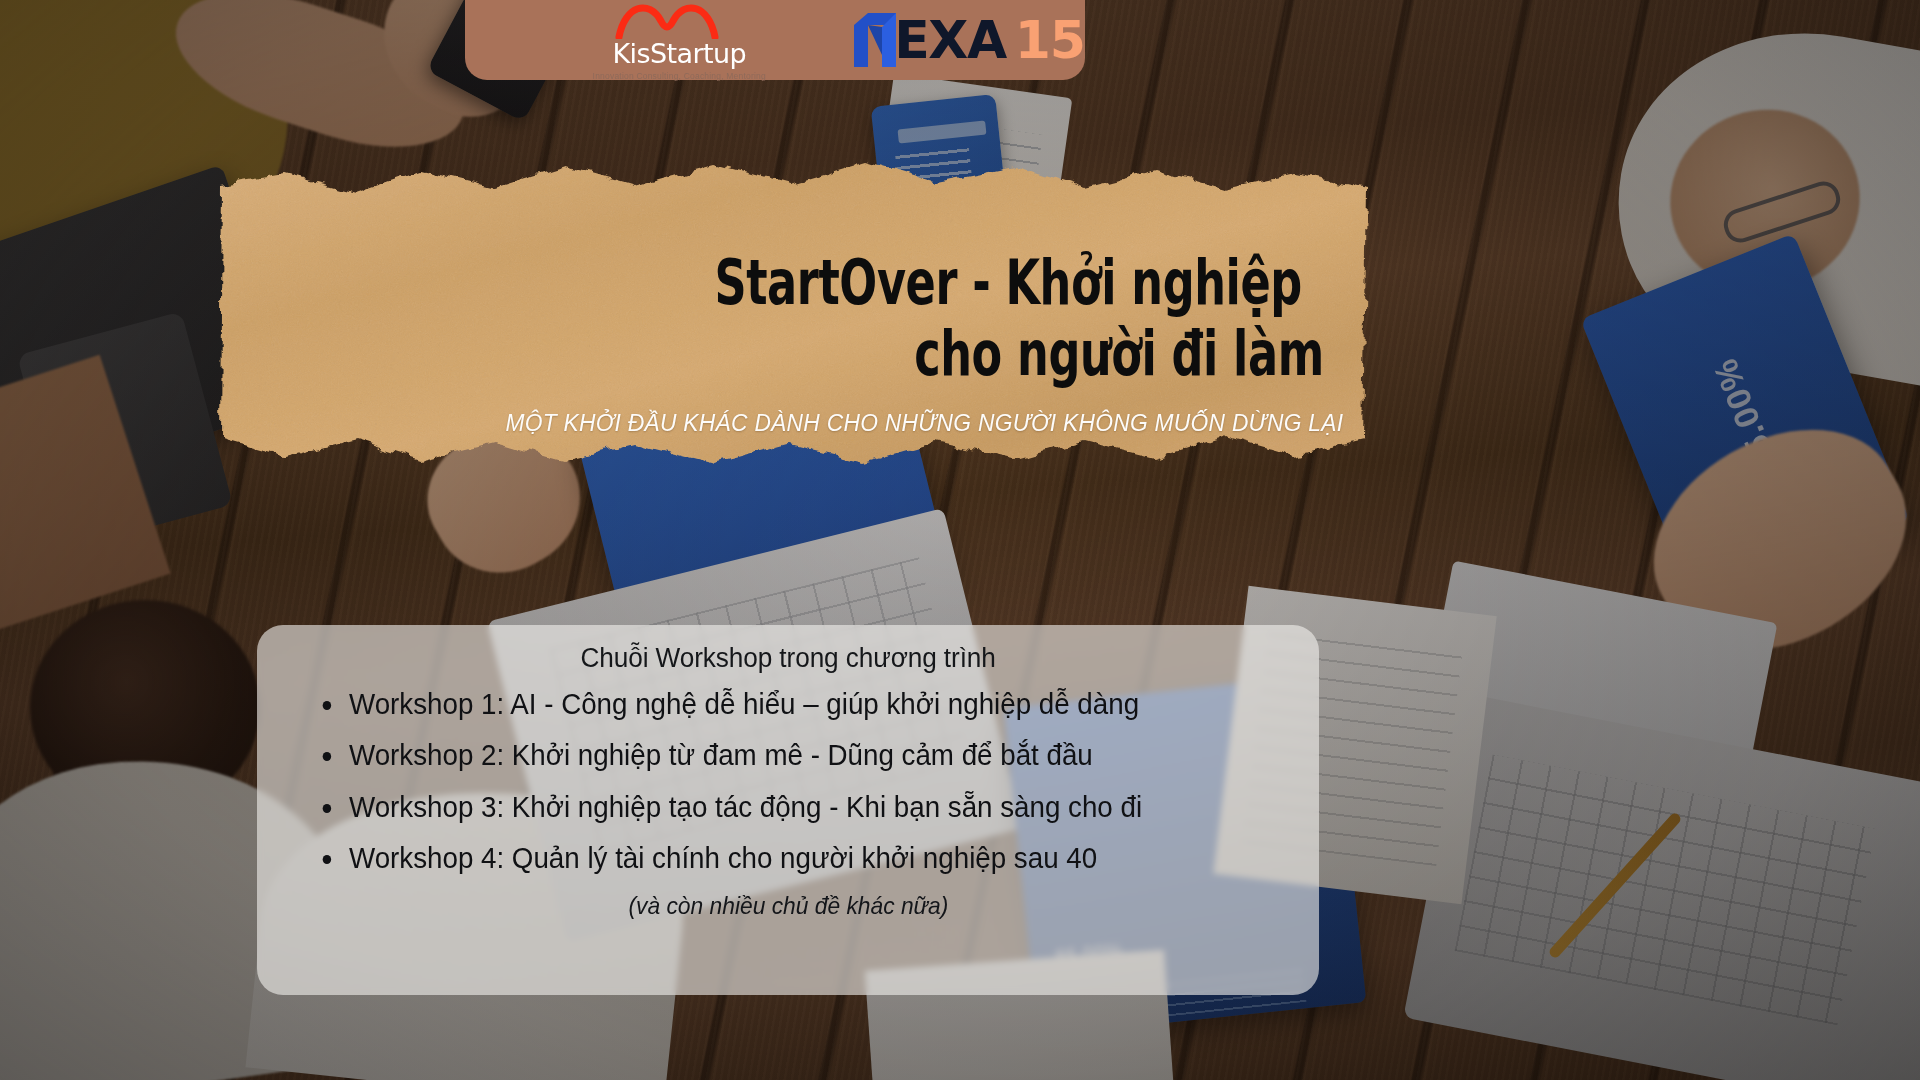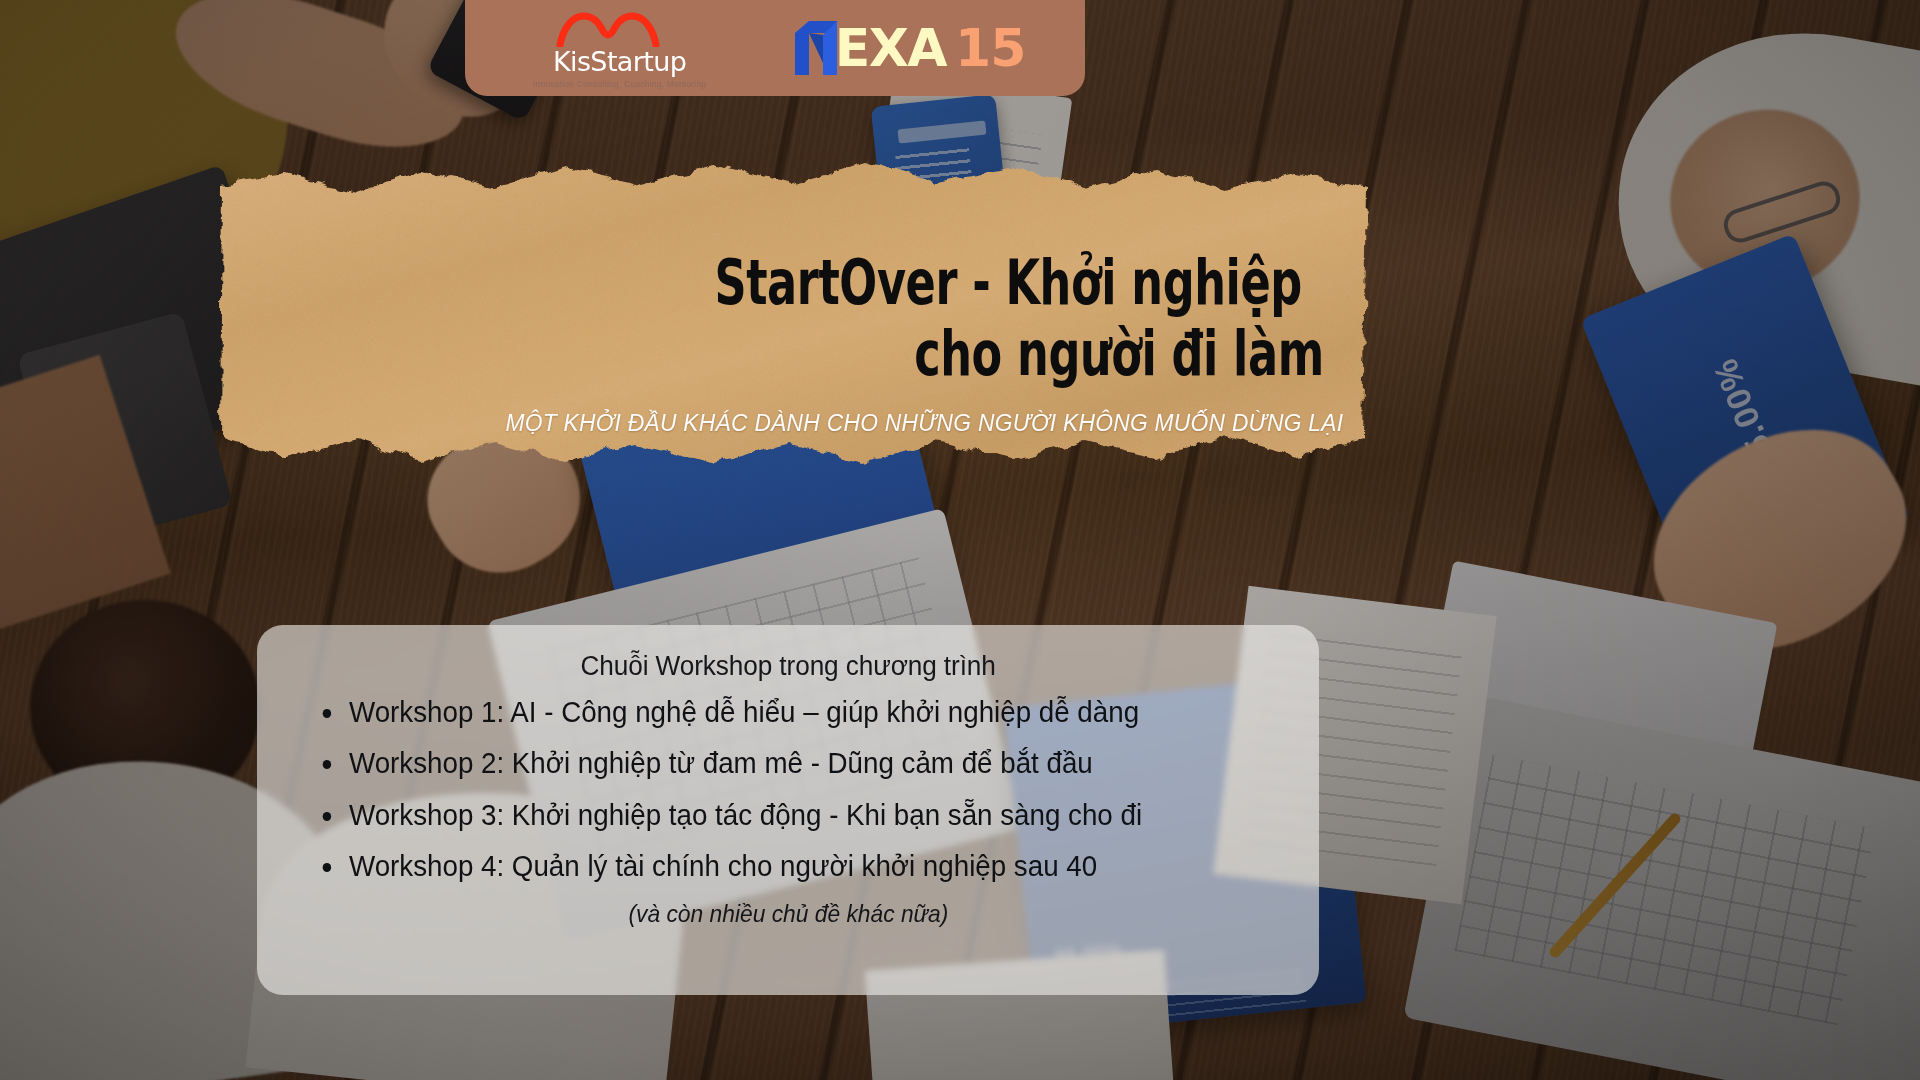--- a/index.html
+++ b/index.html
@@ -289,43 +289,43 @@
 
   
   .photo-tone {
     background:
       radial-gradient(ellipse at 50% 45%, rgba(0,0,0,.12) 0%, rgba(0,0,0,.34) 70%, rgba(0,0,0,.5) 100%),
       linear-gradient(180deg, rgba(60,38,22,.18) 0%, rgba(40,25,14,.26) 100%);
   }
 
   
   #logo-bar {
-    position:absolute; left:465px; top:0; width:620px; height:96px;
+    position:absolute; left:465px; top:0; width:620px; height:80px;
     background:#a97259;
     border-radius:0 0 22px 22px;
-    display:flex; align-items:center; justify-content:center; gap:78px;
+    display:flex; align-items:center; justify-content:flex-end; gap:78px;
     z-index:20;
   }
 
   .kis-logo { display:flex; flex-direction:column; align-items:center; width:190px; }
   .kis-arch { width:128px; height:40px; display:block; }
   .kis-word {
     color:#ffffff; font-size:27px; letter-spacing:-.6px; font-weight:500;
     line-height:1; margin-top:1px;
     font-family:"DejaVu Sans", sans-serif;
   }
   .kis-tag {
     color:#8e6a5a; font-size:8.5px; letter-spacing:.2px; margin-top:4px;
     font-family:"Liberation Sans", sans-serif; white-space:nowrap;
   }
 
   .nexa-logo { display:flex; align-items:center; height:62px; }
   .nexa-mark { width:46px; height:58px; display:block; margin-right:-4px; }
   .nexa-word {
-    color:#fef9c3; font-size:52px; font-weight:bold; letter-spacing:-1.5px;
+    color:#0f172a; font-size:52px; font-weight:bold; letter-spacing:-1.5px;
     line-height:1; font-family:"DejaVu Sans", sans-serif;
   }
   .nexa-num {
     color:#f9a173; font-size:52px; font-weight:bold; letter-spacing:-1px;
     line-height:1; margin-left:9px; font-family:"DejaVu Sans", sans-serif;
   }
 
   
   #banner-wrap { position:absolute; left:215px; top:140px; width:1160px; height:345px; z-index:15; }
   #banner-svg { position:absolute; inset:0; width:100%; height:100%; }
@@ -359,21 +359,21 @@
     text-shadow:0 1px 2px rgba(90,60,30,.35);
   }
 
   
   #workshop-panel {
     position:absolute; left:257px; top:625px; width:1062px; height:370px;
     background:rgba(244,242,239,.60);
     border-radius:26px;
     backdrop-filter:blur(3px);
     z-index:15;
-    padding:26px 30px 18px;
+    padding:18px 30px 18px;
     display:flex; flex-direction:column; align-items:center;
   }
   .panel-heading {
     color:#15171a;
     font-size:27px;
     font-family:"Liberation Sans", sans-serif;
     letter-spacing:-.1px;
     transform:scaleX(.97);
     margin-bottom:14px;
   }

